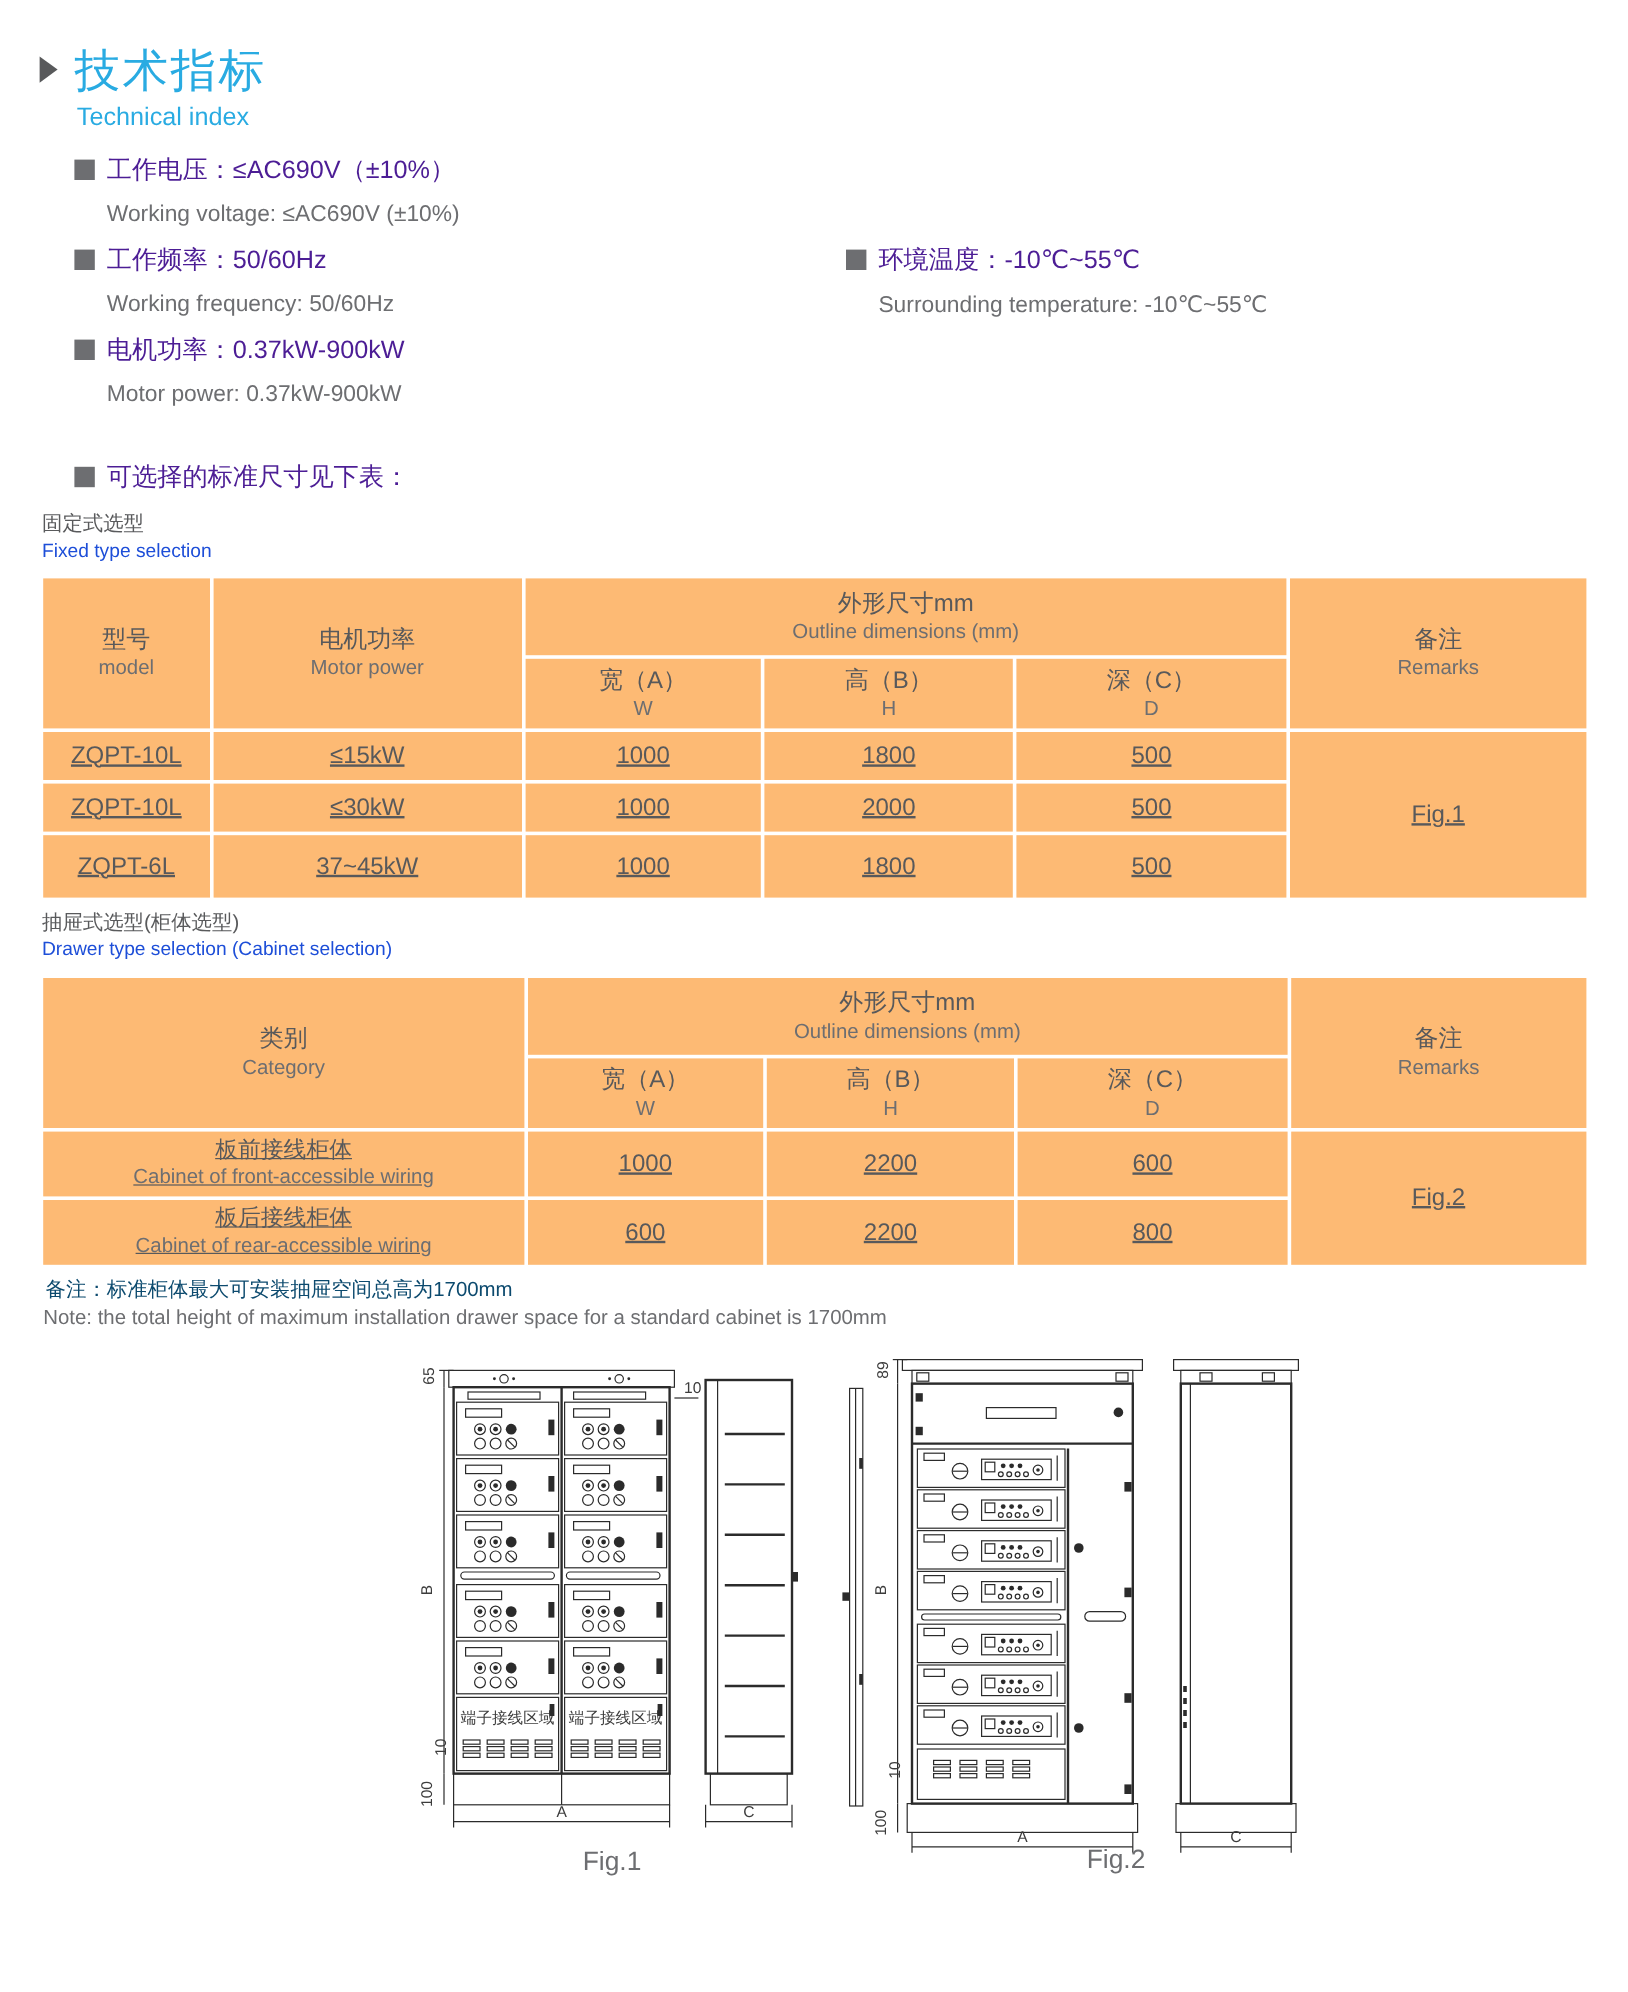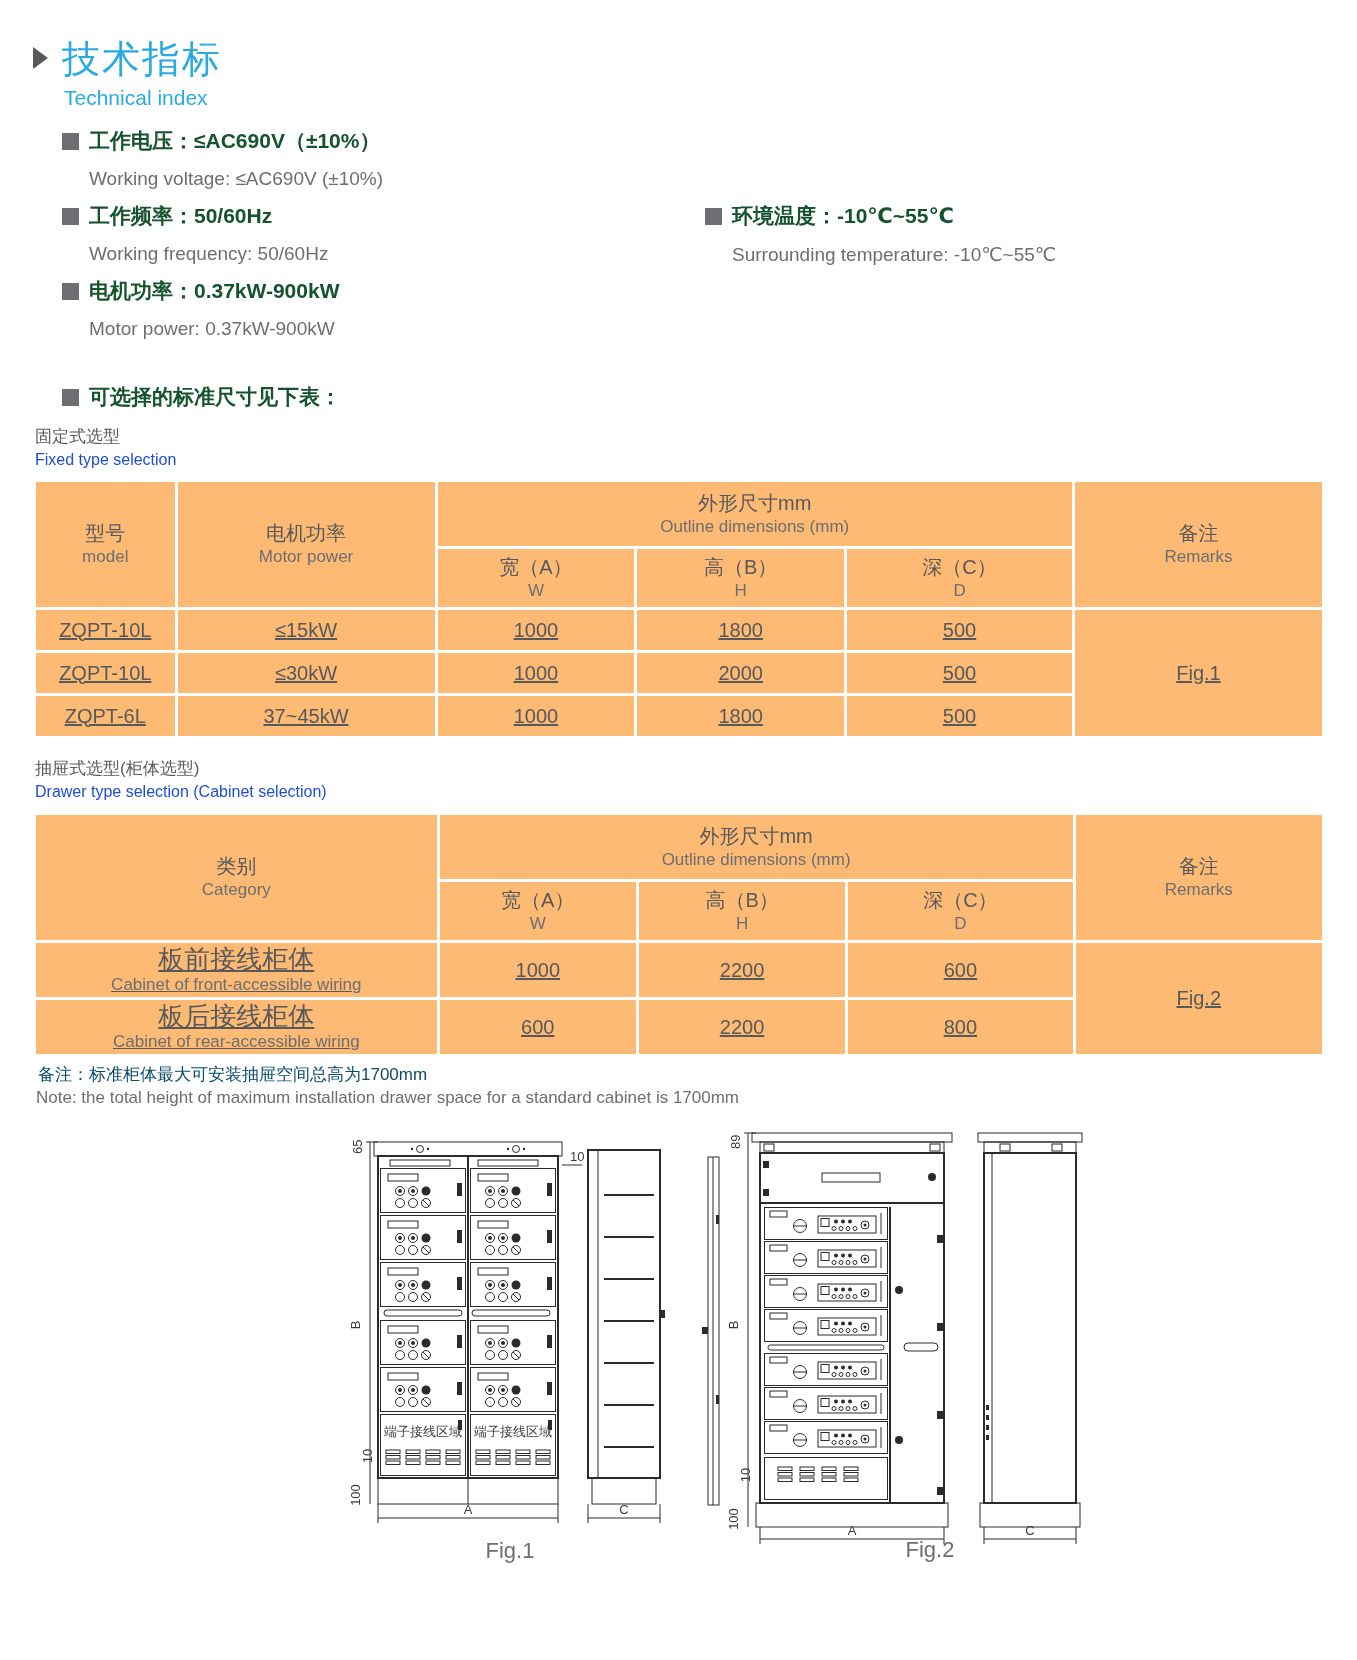--- a/index.html
+++ b/index.html
@@ -7,34 +7,34 @@
     position:relative;width:1357px;height:1660px;background:#ffffff;overflow:hidden;
     font-family:"Liberation Sans","DejaVu Sans",sans-serif;color:#58595b;
   }
   
   .hdr-arrow{position:absolute;left:33px;top:47px;width:0;height:0;
     border-left:15px solid #58595b;border-top:11px solid transparent;border-bottom:11px solid transparent;}
   .hdr-cn{position:absolute;left:62px;top:34px;font-size:38px;color:#29abe2;letter-spacing:2px;}
   .hdr-en{position:absolute;left:64px;top:86px;font-size:21px;color:#29abe2;}
   
   .spec{position:absolute;}
-  .spec .cn{display:flex;align-items:center;font-size:21px;color:#14532d;font-weight:bold;}
+  .spec .cn{display:flex;align-items:center;font-size:21px;color:#4c1d95;}
   .spec .bullet{width:17px;height:17px;background:#6d6e71;margin-right:10px;flex:0 0 auto;}
   .spec .en{margin:13px 0 0 27px;font-size:19px;color:#6d6e71;}
   
   .sec-cn{position:absolute;font-size:17px;color:#595a5c;}
   .sec-en{position:absolute;font-size:16px;color:#1d4ed8;}
   
   table.spec-table{position:absolute;border-collapse:separate;border-spacing:3px;table-layout:fixed;}
   table.spec-table td,table.spec-table th{text-align:center;vertical-align:middle;font-weight:normal;padding:0;}
   .th-cell{background:#fdba74;color:#58595b;}
   .td-cell{background:#fdba74;color:#58595b;font-size:20px;text-decoration:underline;}
   .cell-cn{font-size:20px;line-height:1.25;}
   .cell-en{font-size:17px;line-height:1.25;color:#6d6e71;}
-  .cat-cn{font-size:26px;line-height:1.2;}
+  .cat-cn{font-size:19px;line-height:1.2;}
   .cat-en{font-size:17px;line-height:1.2;color:#6d6e71;}
   
   .note-cn{position:absolute;font-size:17px;color:#0c4a6e;}
   .note-en{position:absolute;font-size:17px;color:#6d6e71;}
   
   .fig{position:absolute;}
   svg .ln{stroke:#2b2b2b;fill:none;stroke-width:1;}
   svg .lnb{stroke:#2b2b2b;fill:none;stroke-width:2;}
   svg .fillc{fill:#2b2b2b;stroke:none;}
   svg text{fill:#3c3c3c;font-family:"Liberation Sans","DejaVu Sans",sans-serif;}
@@ -139,21 +139,21 @@
       <td class="td-cell">500</td>
       <td class="td-cell" rowspan="3">Fig.1</td>
     </tr>
     <tr style="height:40px;">
       <td class="td-cell">ZQPT-10L</td>
       <td class="td-cell">≤30kW</td>
       <td class="td-cell">1000</td>
       <td class="td-cell">2000</td>
       <td class="td-cell">500</td>
     </tr>
-    <tr style="height:40px;">
+    <tr style="height:52px;">
       <td class="td-cell">ZQPT-6L</td>
       <td class="td-cell">37~45kW</td>
       <td class="td-cell">1000</td>
       <td class="td-cell">1800</td>
       <td class="td-cell">500</td>
     </tr>
   </tbody>
     </table>
 
   <div class="sec-cn" style="left:35px;top:757px;">抽屉式选型(柜体选型)</div>

